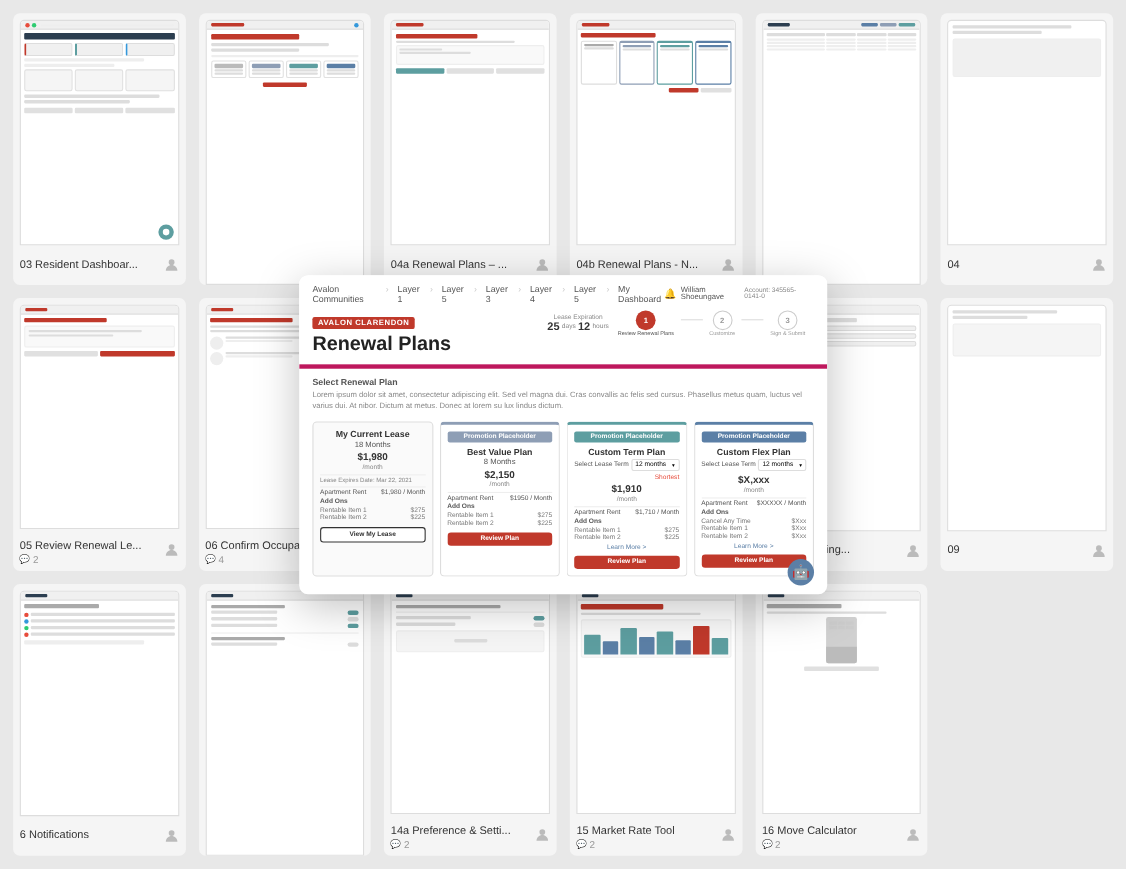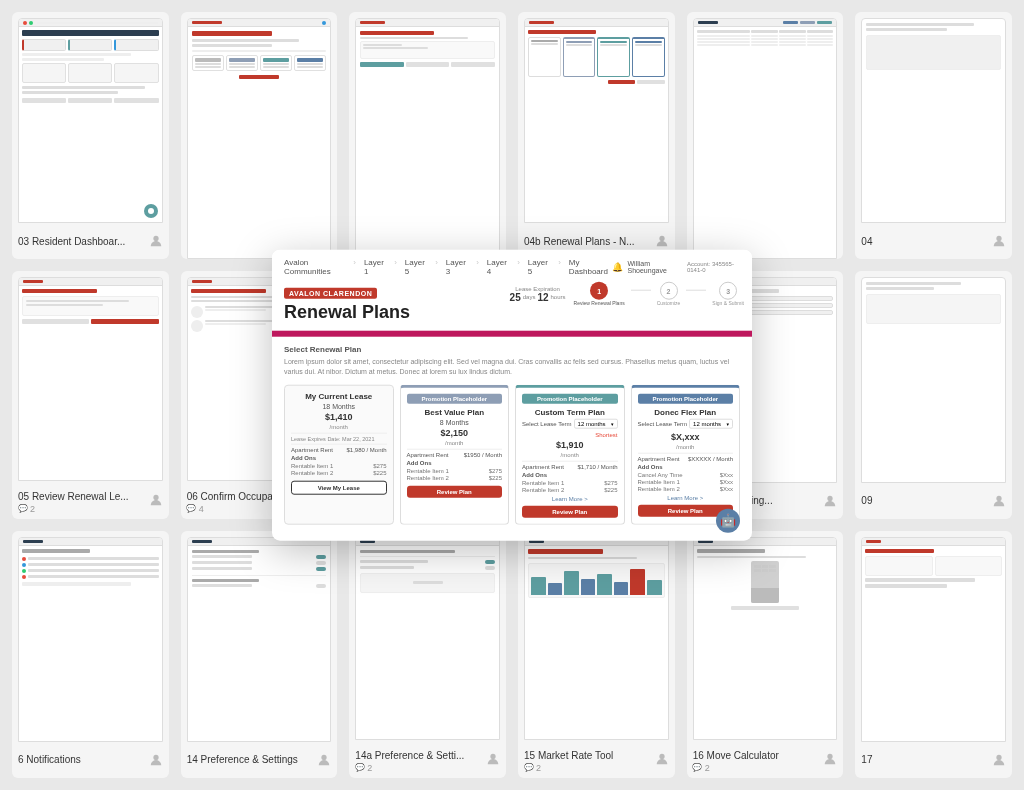--- a/index.html
+++ b/index.html
@@ -97,22 +97,22 @@
       width: 480px;
       background: #fff;
       border-radius: 8px;
       box-shadow: 0 10px 40px rgba(0,0,0,0.25);
       z-index: 100;
       overflow: hidden;
     }
 
     .overlay-header {
       background: #fff;
-      padding: 8px 8px 4px 12px;
-      border-bottom: 6px solid #be185d;
+      padding: 8px 20px 4px 12px;
+      border-bottom: 4px solid #be185d;
     }
 
     .overlay-nav {
       display: flex;
       align-items: center;
       justify-content: space-between;
       font-size: 8px;
       color: #555;
       margin-bottom: 6px;
     }
@@ -655,20 +655,27 @@
           <div style="height:2px; width:30%; background:#ddd; border-radius:1px; margin-bottom:1px;"></div>
           <div style="height:2px; width:50%; background:#ddd; border-radius:1px;"></div>
         </div>
         <div style="display:flex; gap:2px;">
           <div style="flex:1; height:5px; background:#5d9ea0; border-radius:1px;"></div>
           <div style="flex:1; height:5px; background:#e0e0e0; border-radius:1px;"></div>
           <div style="flex:1; height:5px; background:#e0e0e0; border-radius:1px;"></div>
         </div>
       </div>
     </div>
+    <div class="card-footer">
+      <span class="card-title">04a Renewal Plans – ...</span>
+      <svg class="card-user-icon" viewBox="0 0 16 16" fill="#bbb">
+          <circle cx="8" cy="5" r="3"></circle>
+          <path d="M2 14c0-3.3 2.7-6 6-6s6 2.7 6 6"></path>
+        </svg>
+    </div>
   </div>
 
   <div class="card">
     <div class="card-preview">
       <div class="preview-header-bar">
         <div style="width:25px; height:3px; background:#c0392b; border-radius:1px;"></div>
         <div style="flex:1;"></div>
       </div>
       <div style="padding:3px;">
         <div style="height:4px; width:50%; background:#c0392b; border-radius:1px; margin-bottom:3px;"></div>
@@ -944,27 +951,20 @@
         </div>
         <div style="height:1px; background:#eee; margin-bottom:3px;"></div>
         <div class="preview-settings-section">
           <div class="preview-settings-title"></div>
           <div class="preview-settings-row">
             <div class="preview-settings-label"></div>
             <div class="preview-settings-toggle" style="background:#ddd;"></div>
           </div>
         </div>
       </div>
-    </div>
-    <div class="card-footer">
-      <span class="card-title">14 Preference &amp; Settings</span>
-      <svg class="card-user-icon" viewBox="0 0 16 16" fill="#bbb">
-          <circle cx="8" cy="5" r="3"></circle>
-          <path d="M2 14c0-3.3 2.7-6 6-6s6 2.7 6 6"></path>
-        </svg>
     </div>
   </div>
 
   <div class="card">
     <div class="card-preview">
       <div class="preview-header-bar">
         <div style="width:15px; height:3px; background:#2c3e50; border-radius:1px;"></div>
       </div>
       <div class="preview-settings">
         <div class="preview-settings-title" style="width:70%;"></div>
@@ -1064,43 +1064,20 @@
           <span style="font-size:9px; color:#999;">2</span>
         </div>
       </div>
       <svg class="card-user-icon" viewBox="0 0 16 16" fill="#bbb">
           <circle cx="8" cy="5" r="3"></circle>
           <path d="M2 14c0-3.3 2.7-6 6-6s6 2.7 6 6"></path>
         </svg>
     </div>
   </div>
 
-  <div class="card">
-    <div class="card-preview">
-      <div class="preview-header-bar">
-        <div style="width:15px; height:3px; background:#c0392b; border-radius:1px;"></div>
-      </div>
-      <div style="padding:3px;">
-        <div style="height:4px; width:50%; background:#c0392b; border-radius:1px; margin-bottom:3px;"></div>
-        <div style="display:flex; gap:2px; margin-bottom:2px;">
-          <div style="flex:1; height:20px; background:#f8f8f8; border:1px solid #eee; border-radius:2px;"></div>
-          <div style="flex:1; height:20px; background:#f8f8f8; border:1px solid #eee; border-radius:2px;"></div>
-        </div>
-        <div style="height:4px; background:#ddd; width:80%; border-radius:1px; margin-bottom:2px;"></div>
-        <div style="height:4px; background:#ddd; width:60%; border-radius:1px;"></div>
-      </div>
-    </div>
-    <div class="card-footer">
-      <span class="card-title">17</span>
-      <svg class="card-user-icon" viewBox="0 0 16 16" fill="#bbb">
-          <circle cx="8" cy="5" r="3"></circle>
-          <path d="M2 14c0-3.3 2.7-6 6-6s6 2.7 6 6"></path>
-        </svg>
-    </div>
-  </div>
 
 </div>
 
 <div class="overlay-card">
 
   <div class="overlay-header">
     <div class="overlay-nav">
       <div class="nav-items">
         <span class="nav-item">Avalon Communities</span>
         <span style="color:#ccc; font-size:8px;">›</span>
@@ -1163,21 +1140,21 @@
 
   <div class="overlay-body">
     <div class="select-plan-label">Select Renewal Plan</div>
     <div class="select-plan-desc">Lorem ipsum dolor sit amet, consectetur adipiscing elit. Sed vel magna dui. Cras convallis ac felis sed cursus. Phasellus metus quam, luctus vel varius dui. At nibor. Dictum at metus. Donec at lorem su lux lindus dictum.</div>
 
     <div class="plans-grid">
 
       <div class="plan-card current">
         <div class="plan-name">My Current Lease</div>
         <div class="plan-duration">18 Months</div>
-        <div class="plan-price">$1,410</div>
+        <div class="plan-price">$1,980</div>
         <div class="plan-price-sub">/month</div>
         <div class="plan-rent-row">
           <span style="font-size:5.5px; color:#888;">Lease Expires Date: Mar 22, 2021</span>
         </div>
         <div class="plan-rent-row">
           <span>Apartment Rent</span>
           <span>$1,980 / Month</span>
         </div>
         <div class="plan-addons-title">Add Ons</div>
         <div class="plan-addon-row">
@@ -1239,21 +1216,21 @@
         <div class="plan-addon-row">
           <span>Rentable Item 2</span>
           <span>$225</span>
         </div>
         <div class="plan-learn-more">Learn More &gt;</div>
         <button class="plan-btn btn-red">Review Plan</button>
       </div>
 
       <div class="plan-card promo" style="border-top-color:#5b7fa6;">
         <div class="plan-promo-bar promo-navy">Promotion Placeholder</div>
-        <div class="plan-name">Donec Flex Plan</div>
+        <div class="plan-name">Custom Flex Plan</div>
         <div class="plan-select-row">
           <span class="plan-select-label">Select
 Lease Term</span>
           <div class="plan-select-box">
             <span>12 months</span>
             <span style="font-size:5px;">▾</span>
           </div>
         </div>
         <div class="plan-price">$X,xxx</div>
         <div class="plan-price-sub">/month</div>

